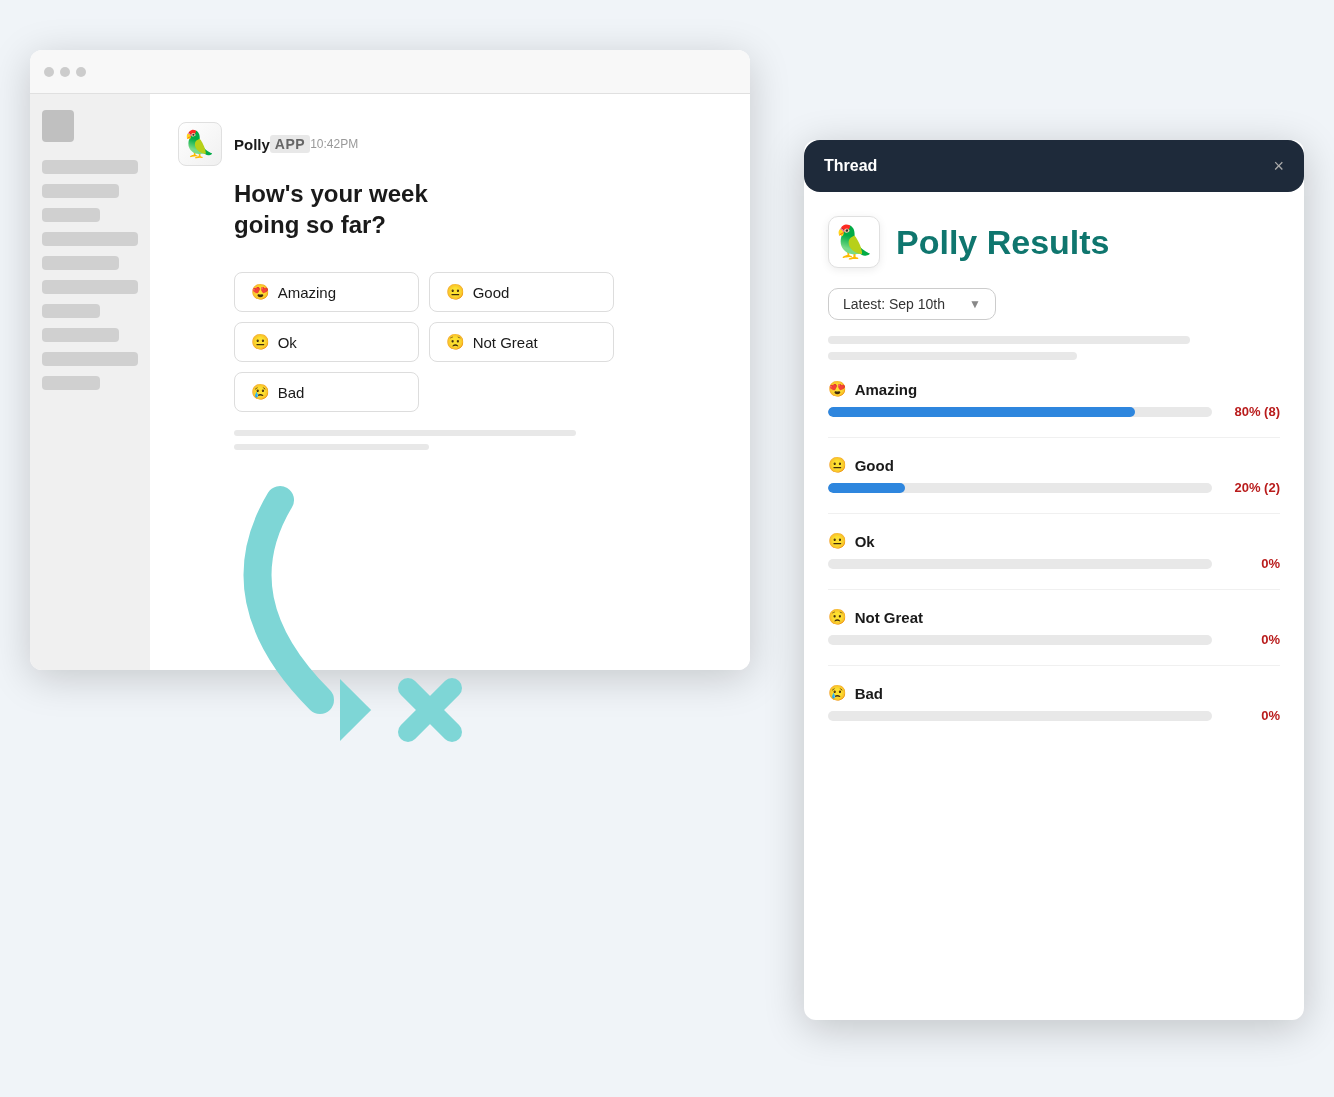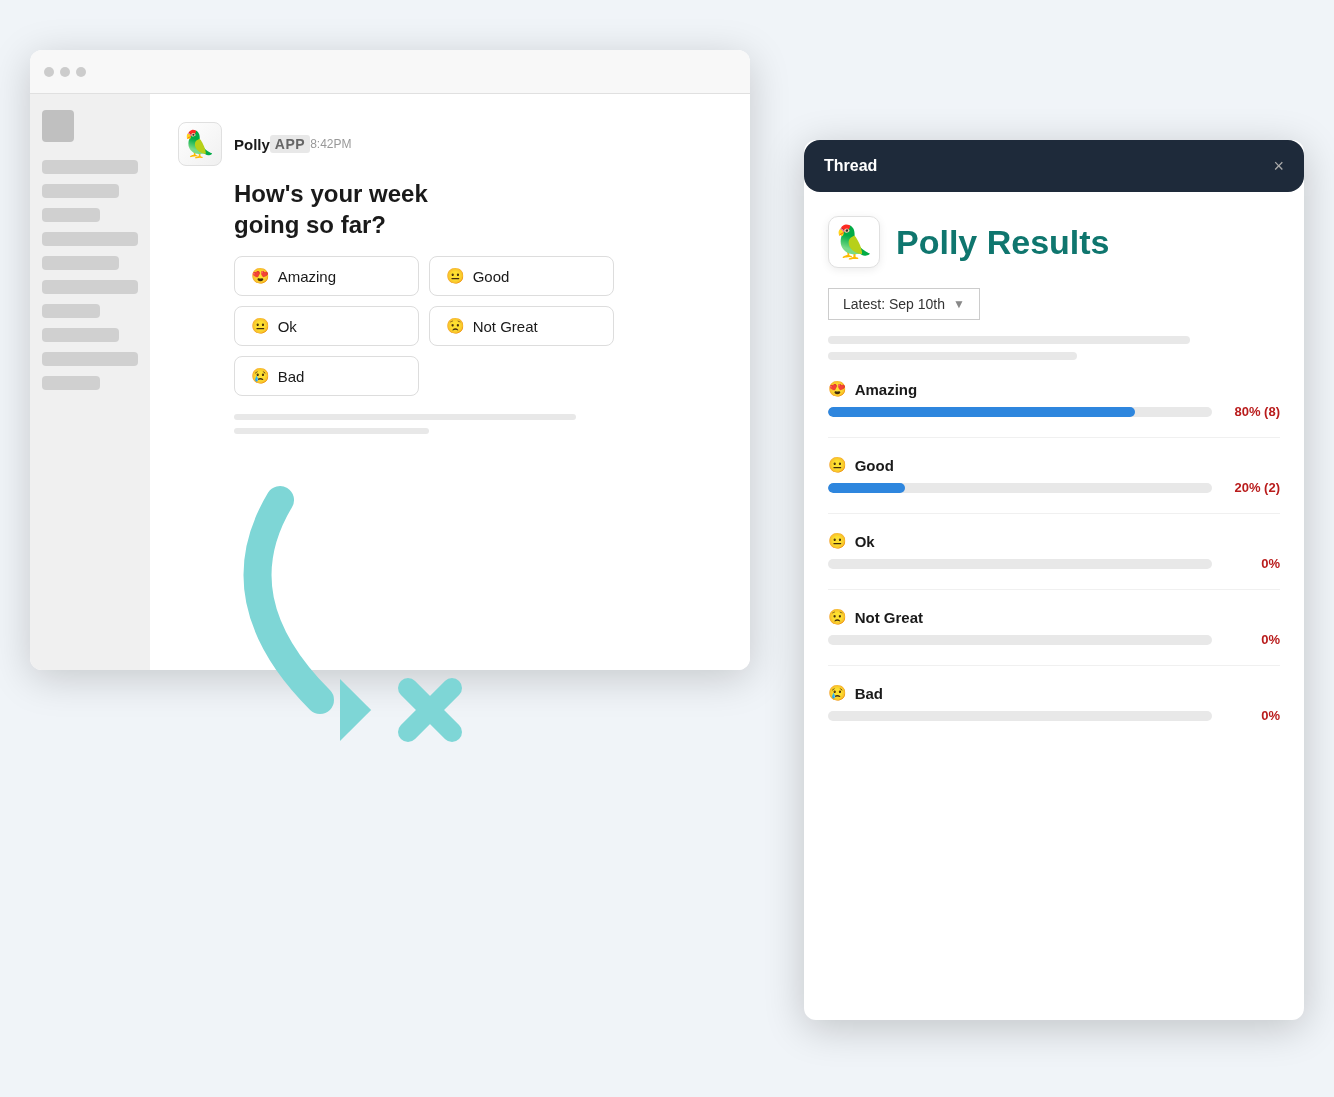--- a/index.html
+++ b/index.html
@@ -110,21 +110,21 @@
     }
     .polly-time {
       font-size: 12px;
       color: #999;
     }
     .polly-question {
       font-size: 24px;
       font-weight: 700;
       color: #1a1a1a;
       line-height: 1.3;
-      margin-bottom: 16px;
+      margin-bottom: 32px;
       margin-left: 56px;
     }
     .poll-options {
       margin-left: 56px;
       display: grid;
       grid-template-columns: 1fr 1fr;
       gap: 10px;
       max-width: 380px;
     }
     .poll-option {
@@ -219,23 +219,23 @@
       box-shadow: 0 2px 8px rgba(0,0,0,0.08);
     }
     .thread-polly-title {
       font-size: 34px;
       font-weight: 700;
       color: #0f766e;
     }
     .date-selector {
       display: inline-flex;
       align-items: center;
-      gap: 8px;
+      gap: 24px;
       border: 1.5px solid #ccc;
-      border-radius: 0;
+      border-radius: 10px;
       padding: 7px 14px;
       font-size: 14px;
       font-weight: 500;
       color: #333;
       cursor: pointer;
       margin-bottom: 16px;
       background: #fff;
     }
     .date-selector .chevron { font-size: 12px; color: #888; }
     .thread-meta-bars {
@@ -316,21 +316,21 @@
       <div class="sidebar-block long"></div>
       <div class="sidebar-block short"></div>
     </div>
     <div class="slack-main">
       <div class="polly-message-header">
         <div class="polly-logo-small">🦜</div>
         <div class="polly-sender-info">
           <div class="polly-name-row">
             <span class="polly-name">Polly</span>
             <span class="polly-app-badge">APP</span>
-            <span class="polly-time">8:42PM</span>
+            <span class="polly-time">10:42PM</span>
           </div>
         </div>
       </div>
       <div class="polly-question">How's your week<br>going so far?</div>
       <div class="poll-options">
         <div class="poll-option">
           <span>😍</span>
           <span>Amazing</span>
         </div>
         <div class="poll-option">

